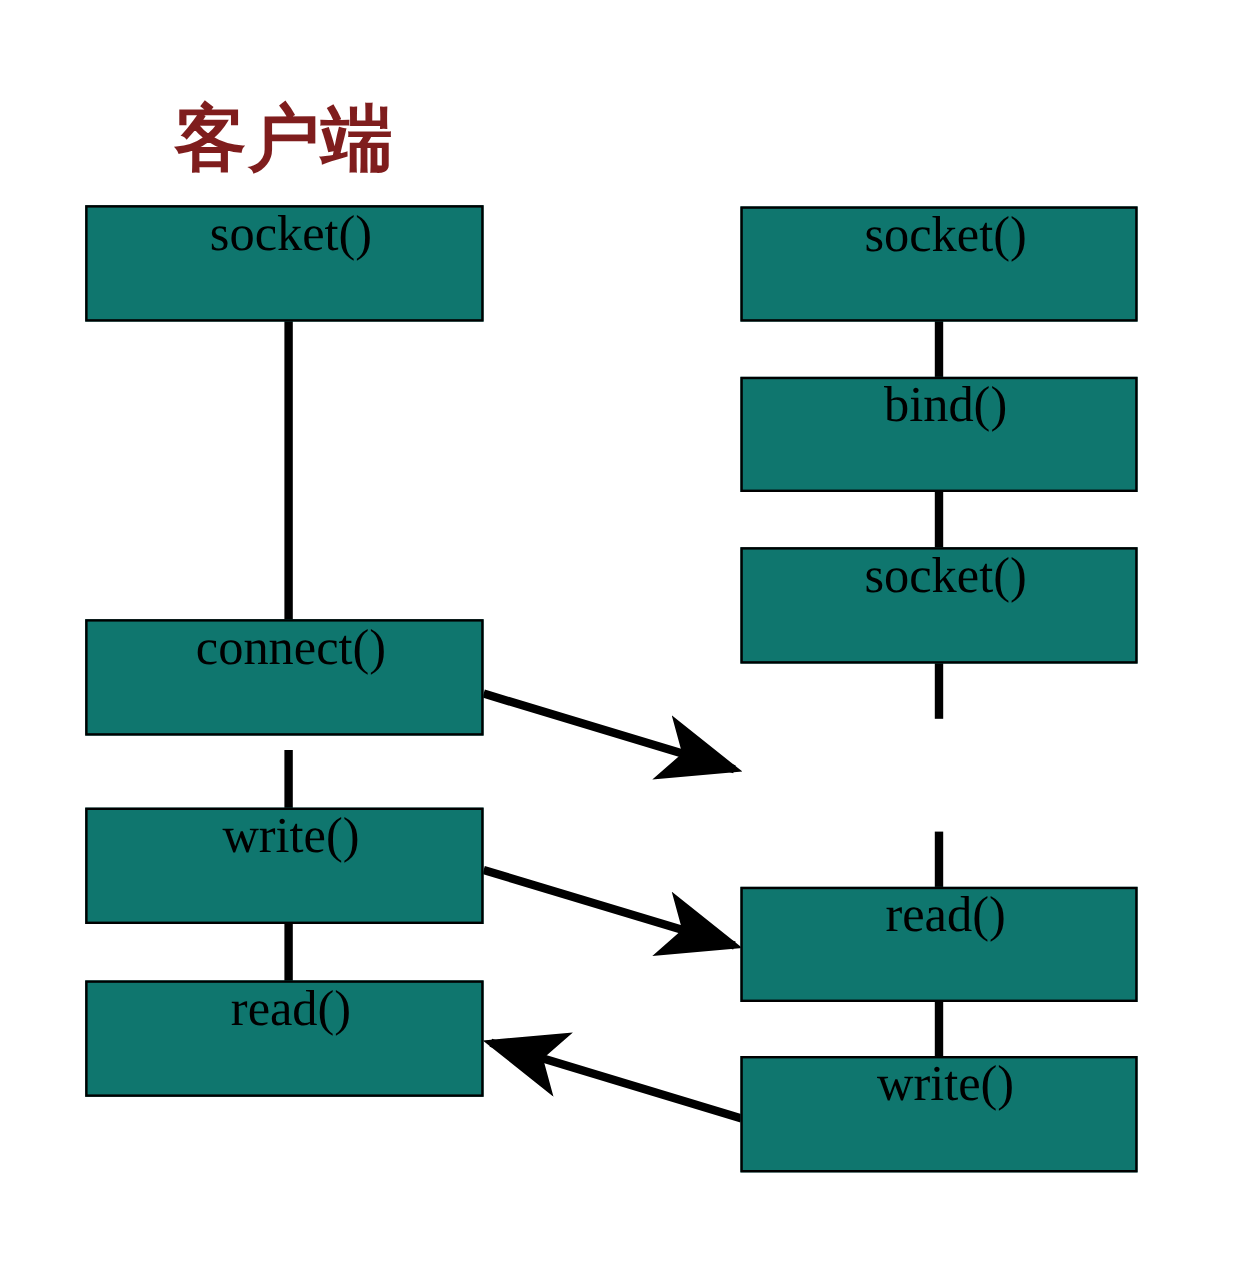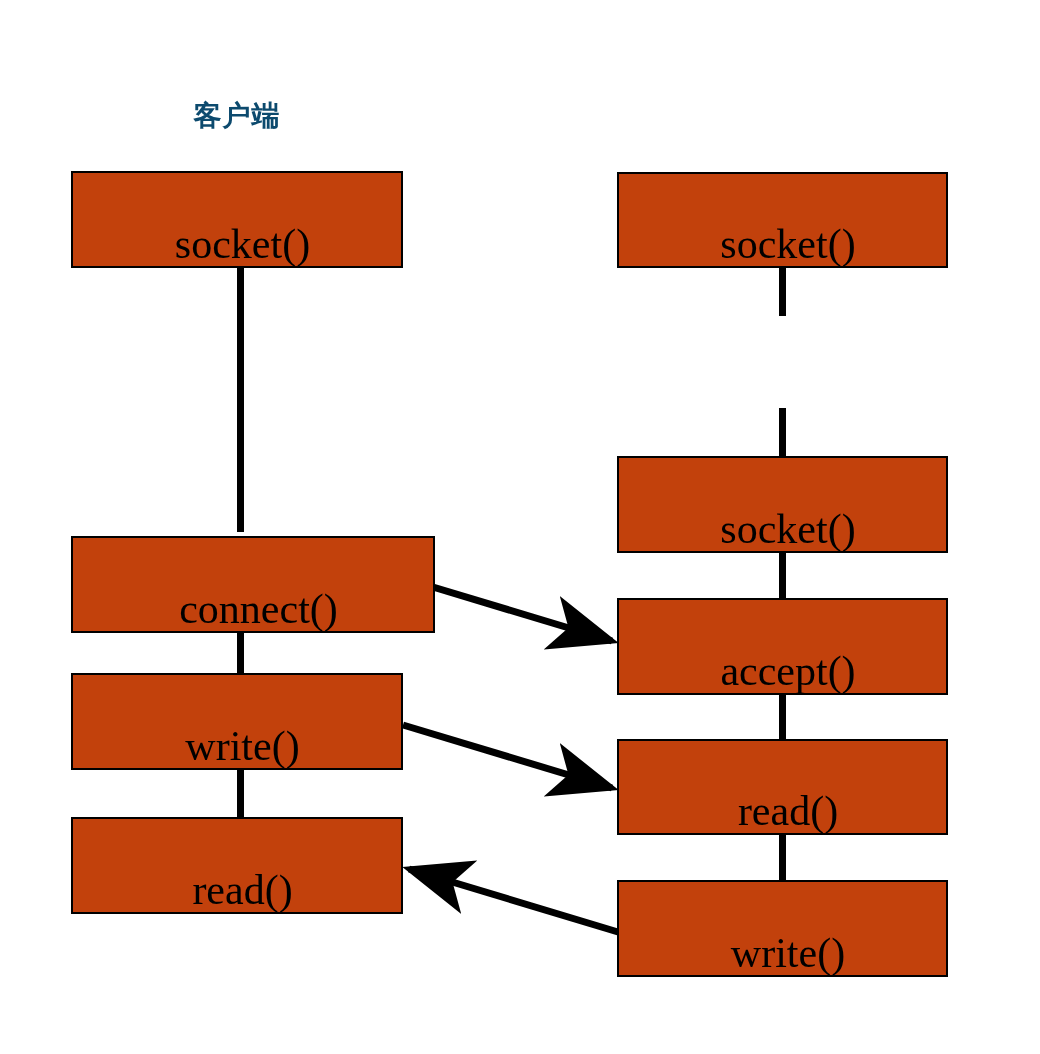--- a/index.html
+++ b/index.html
@@ -14,34 +14,34 @@
     position: relative;
     width: 1040px;
     height: 1054px;
     background: #ffffff;
     overflow: hidden;
   }
   .col-title {
     position: absolute;
     font-family: "Liberation Sans", sans-serif;
     font-weight: bold;
-    font-size: 28px;
+    font-size: 60px;
     line-height: 48px;
-    color: #0c4a6e;
+    color: #7f1d1d;
     letter-spacing: 1px;
     white-space: nowrap;
     text-align: center;
   }
   .node-box {
     position: absolute;
     box-sizing: border-box;
     border: 2px solid #000000;
-    background: #c2410c;
+    background: #0f766e;
     display: flex;
-    align-items: flex-end;
+    align-items: flex-start;
     justify-content: center;
     z-index: 3;
     padding-left: 11px;
   }
   .node-label {
     font-family: "Liberation Serif", serif;
     font-size: 42px;
     line-height: 44px;
     color: #000000;
     white-space: nowrap;
@@ -92,38 +92,38 @@
       <line x1="403" y1="725" x2="612" y2="788" stroke="#000000" stroke-width="7" marker-end="url(#arrowhead-right)"></line>
     </g>
     <g>
       <line x1="618" y1="932" x2="409" y2="869" stroke="#000000" stroke-width="7" marker-end="url(#arrowhead-right)"></line>
     </g>
   </svg>
 
   <div class="node-box" style="left:71px; top:171px; width:332px; height:97px;">
     <span class="node-label">socket()</span>
   </div>
-  <div class="node-box" style="left:71px; top:536px; width:364px; height:97px;">
+  <div class="node-box" style="left:71px; top:516px; width:332px; height:97px;">
     <span class="node-label">connect()</span>
   </div>
   <div class="node-box" style="left:71px; top:673px; width:332px; height:97px;">
     <span class="node-label">write()</span>
   </div>
   <div class="node-box" style="left:71px; top:817px; width:332px; height:97px;">
     <span class="node-label">read()</span>
   </div>
 
   <div class="node-box" style="left:617px; top:172px; width:331px; height:96px;">
     <span class="node-label">socket()</span>
   </div>
+  <div class="node-box" style="left:617px; top:314px; width:331px; height:96px;">
+    <span class="node-label">bind()</span>
+  </div>
   <div class="node-box" style="left:617px; top:456px; width:331px; height:97px;">
     <span class="node-label">socket()</span>
-  </div>
-  <div class="node-box" style="left:617px; top:598px; width:331px; height:97px;">
-    <span class="node-label">accept()</span>
   </div>
   <div class="node-box" style="left:617px; top:739px; width:331px; height:96px;">
     <span class="node-label">read()</span>
   </div>
   <div class="node-box" style="left:617px; top:880px; width:331px; height:97px;">
     <span class="node-label">write()</span>
   </div>
 
 </div>
 

